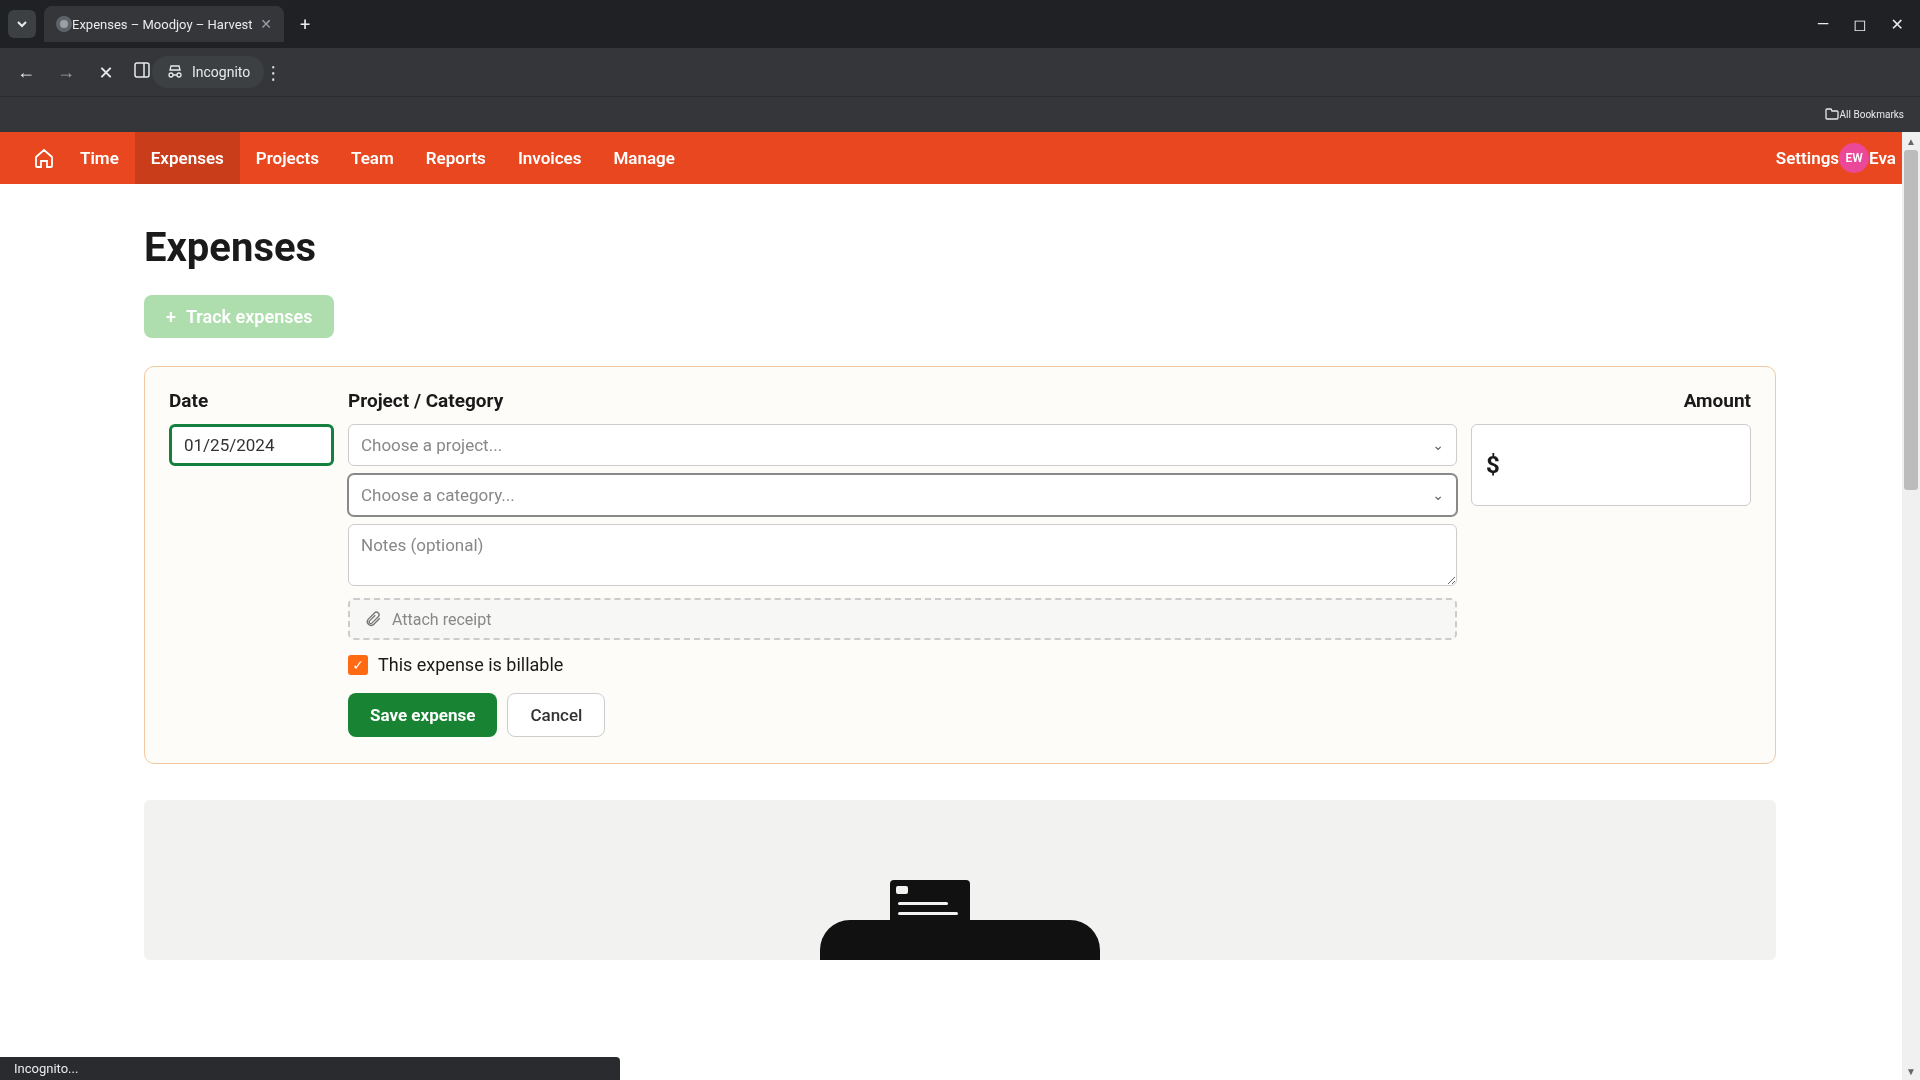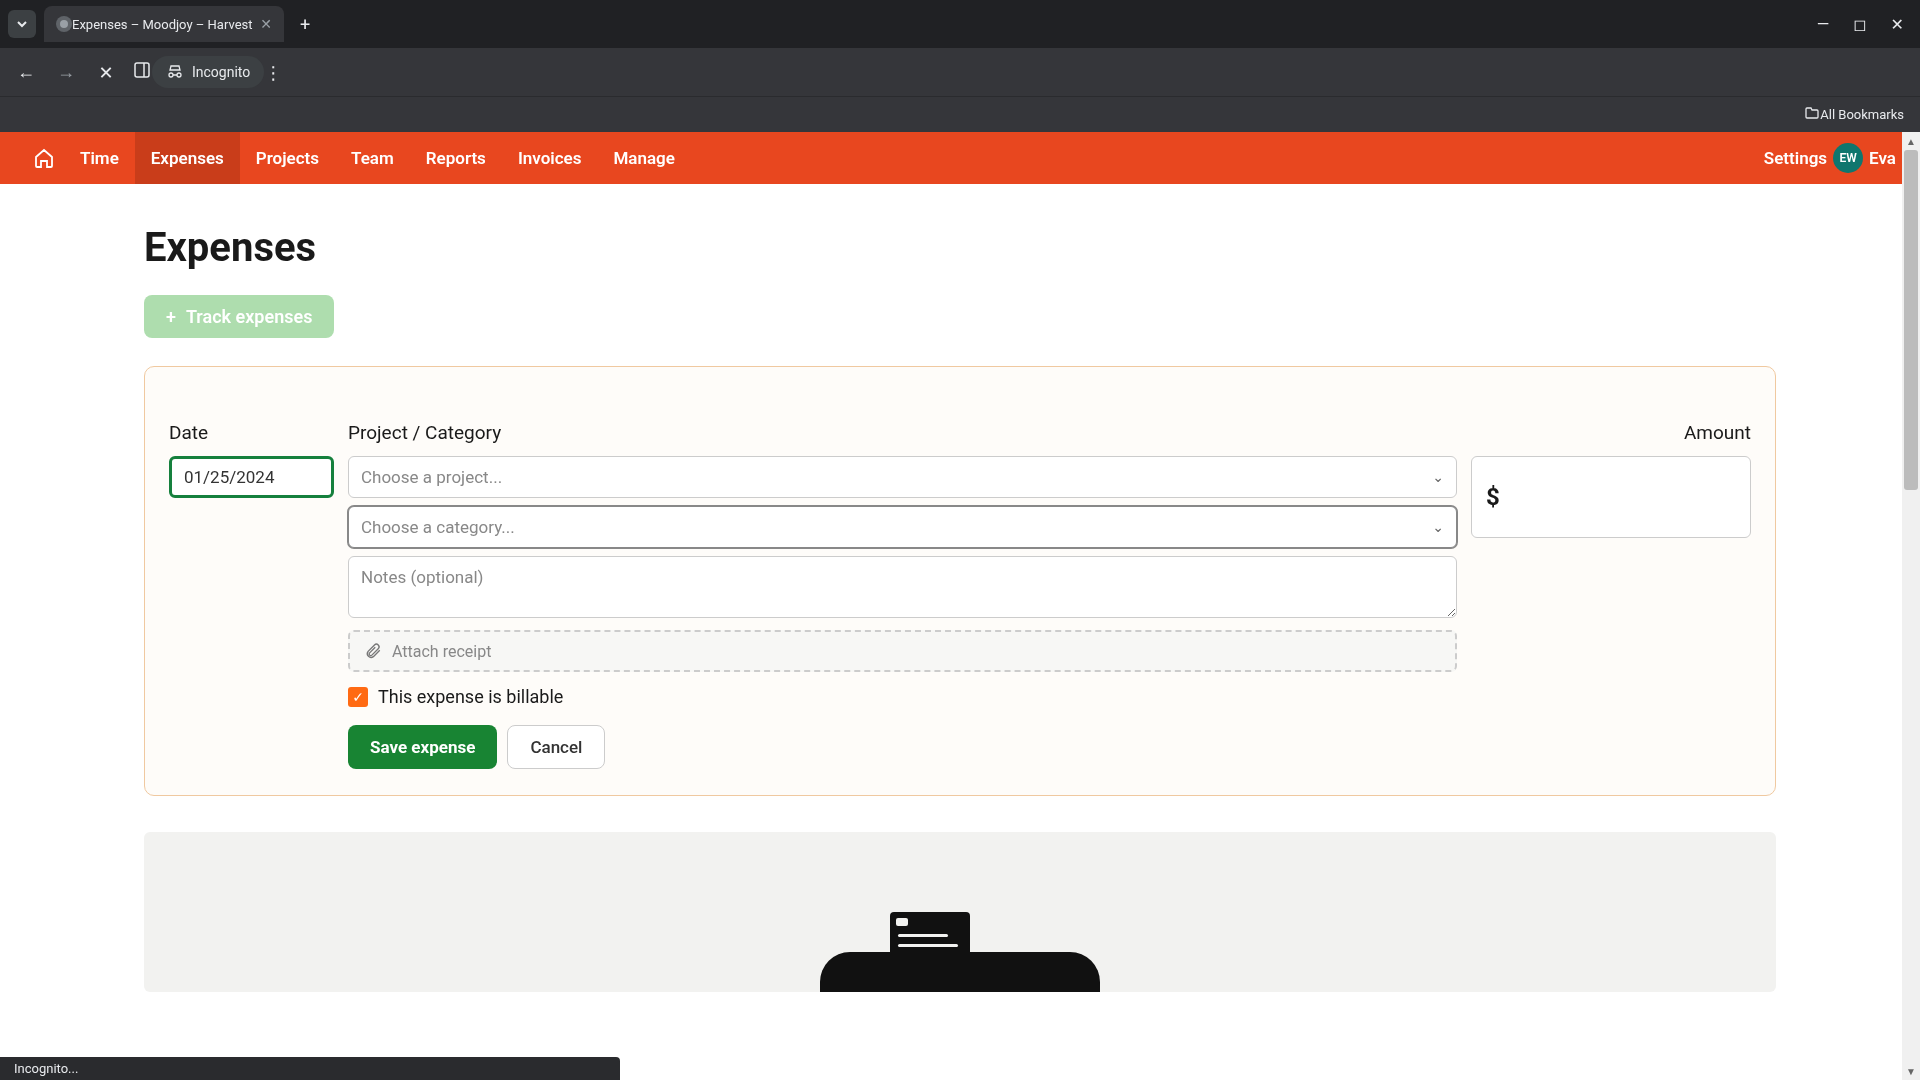--- a/index.html
+++ b/index.html
@@ -22,47 +22,47 @@
 .nav-btn.active { color: #e8eaed; }
 .addr-bar { flex: 1; height: 36px; background: #202124; border-radius: 18px; display: flex; align-items: center; padding: 0 14px; gap: 10px; color: #e8eaed; }
 .addr-icon { color: #9aa0a6; font-size: 14px; }
 .addr-text { font-size: 15px; color: #e8eaed; }
 .addr-right { margin-left: auto; display: flex; gap: 16px; color: #9aa0a6; }
 .toolbar-right { display: flex; align-items: center; gap: 0; color: #e8eaed; }
 .incognito-pill { height: 32px; border-radius: 16px; background: #3c4043; display: flex; align-items: center; padding: 0 14px; gap: 8px; font-size: 14px; }
 .menu-dots { font-size: 18px; color: #e8eaed; }
 
 .bookmarks-bar { height: 36px; background: #35363a; display: flex; align-items: center; justify-content: flex-end; padding: 0 16px; border-top: 1px solid #2a2b2e; }
-.bookmark-item { display: flex; align-items: center; color: #e8eaed; font-size: 13px; }
+.bookmark-item { display: flex; align-items: center; color: #e8eaed; font-size: 10px; }
 
 
 .page { background: #fff; height: calc(1080px - 48px - 48px - 36px); overflow: auto; position: relative; }
 
 .app-nav { height: 52px; background: #e8471f; display: flex; align-items: center; padding: 0 24px; }
 .app-nav-left { display: flex; align-items: center; gap: 0; }
 .home-link { width: 40px; height: 52px; display: flex; align-items: center; justify-content: center; color: #fff; }
 .nav-item { height: 52px; padding: 0 16px; display: flex; align-items: center; color: #fff; font-weight: 600; font-size: 17px; }
 .nav-item.active { background: #c93d1a; }
-.app-nav-right { margin-left: auto; display: flex; align-items: center; gap: 6px; }
+.app-nav-right { margin-left: auto; display: flex; align-items: center; gap: 0; }
 .settings-link { color: #fff; font-weight: 600; font-size: 17px; }
-.avatar { width: 30px; height: 30px; border-radius: 50%; background: #0f766e; color: #fff; display: flex; align-items: center; justify-content: center; font-size: 12px; font-weight: 600; }
+.avatar { width: 30px; height: 30px; border-radius: 50%; background: #ec4899; color: #fff; display: flex; align-items: center; justify-content: center; font-size: 12px; font-weight: 600; }
 .username { color: #fff; font-weight: 600; font-size: 17px; }
 
 .container { max-width: 1680px; margin: 0 auto; padding: 40px 24px 0; }
 h1.page-title { font-size: 40px; font-weight: 700; color: #1a1a1a; margin-bottom: 24px; }
 
 .track-btn { display: inline-flex; align-items: center; gap: 10px; background: #a0d8a0; color: #fff; font-weight: 600; font-size: 18px; padding: 11px 22px; border-radius: 8px; border: none; opacity: 0.85; margin-bottom: 28px; }
 .track-btn .plus { font-size: 18px; }
 
 .expense-form { border: 1px solid #f0c9a0; border-radius: 10px; padding: 22px 24px 26px; background: #fefcf9; }
 .form-row { display: flex; gap: 14px; }
 .col-date { width: 165px; }
 .col-project { flex: 1; }
 .col-amount { width: 280px; text-align: right; }
-.col-label { font-weight: 400; font-size: 19px; color: #1a1a1a; margin-bottom: 12px; margin-top: 32px; }
+.col-label { font-weight: 700; font-size: 19px; color: #1a1a1a; margin-bottom: 12px; }
 
 .text-input { width: 100%; height: 42px; border: 3px solid #15803d; border-radius: 6px; padding: 0 12px; font-size: 17px; color: #333; background: #fff; }
 .text-input::placeholder { color: #888; }
 .select-input { width: 100%; height: 42px; border: 1px solid #ccc; border-radius: 6px; padding: 0 12px; font-size: 17px; color: #888; background: #fff; display: flex; align-items: center; justify-content: space-between; margin-bottom: 8px; }
 .select-input.focused { border-color: #888; box-shadow: 0 0 0 1px #888; }
 .chevron { color: #666; font-size: 14px; }
 .notes-input { width: 100%; min-height: 62px; border: 1px solid #ccc; border-radius: 6px; padding: 10px 12px; font-size: 17px; color: #333; background: #fff; resize: vertical; }
 .notes-input::placeholder { color: #888; }
 
 .amount-input { width: 100%; height: 82px; border: 1px solid #ccc; border-radius: 6px; padding: 0 14px; font-size: 24px; font-weight: 700; color: #1a1a1a; background: #fff; display: flex; align-items: center; }

